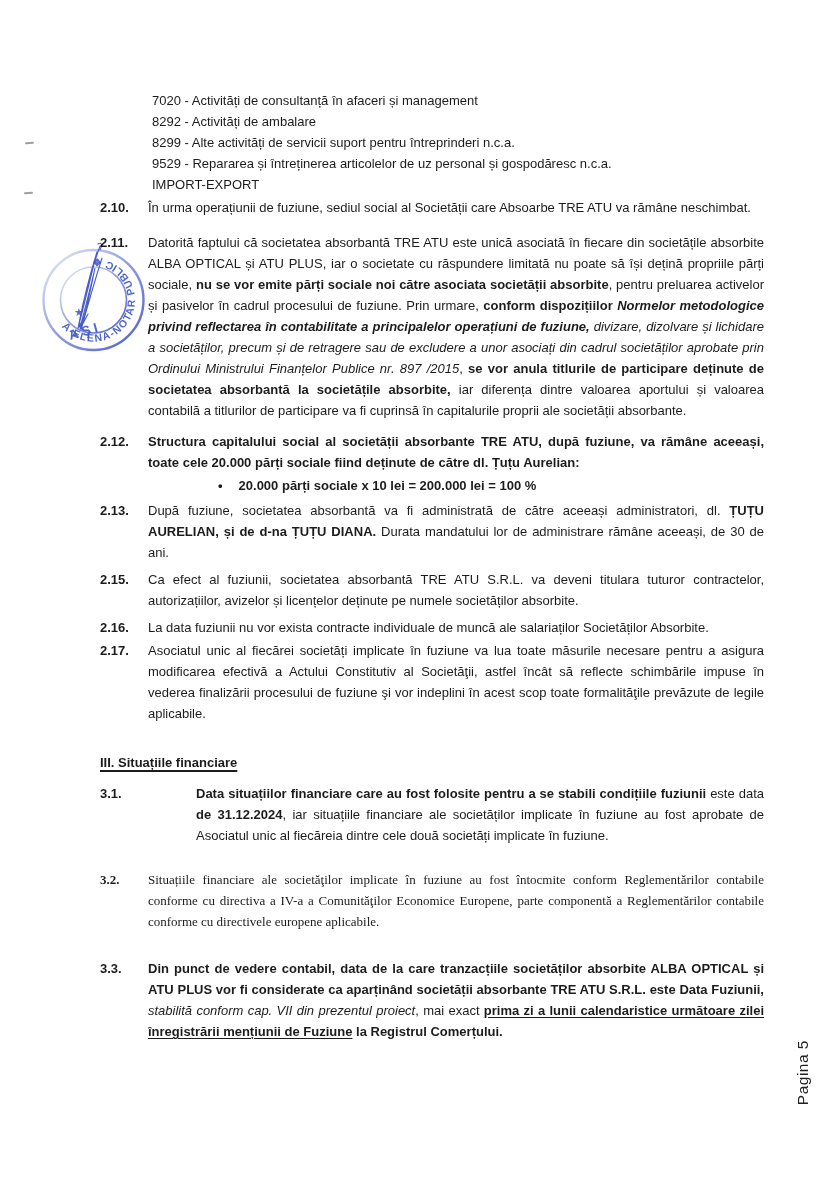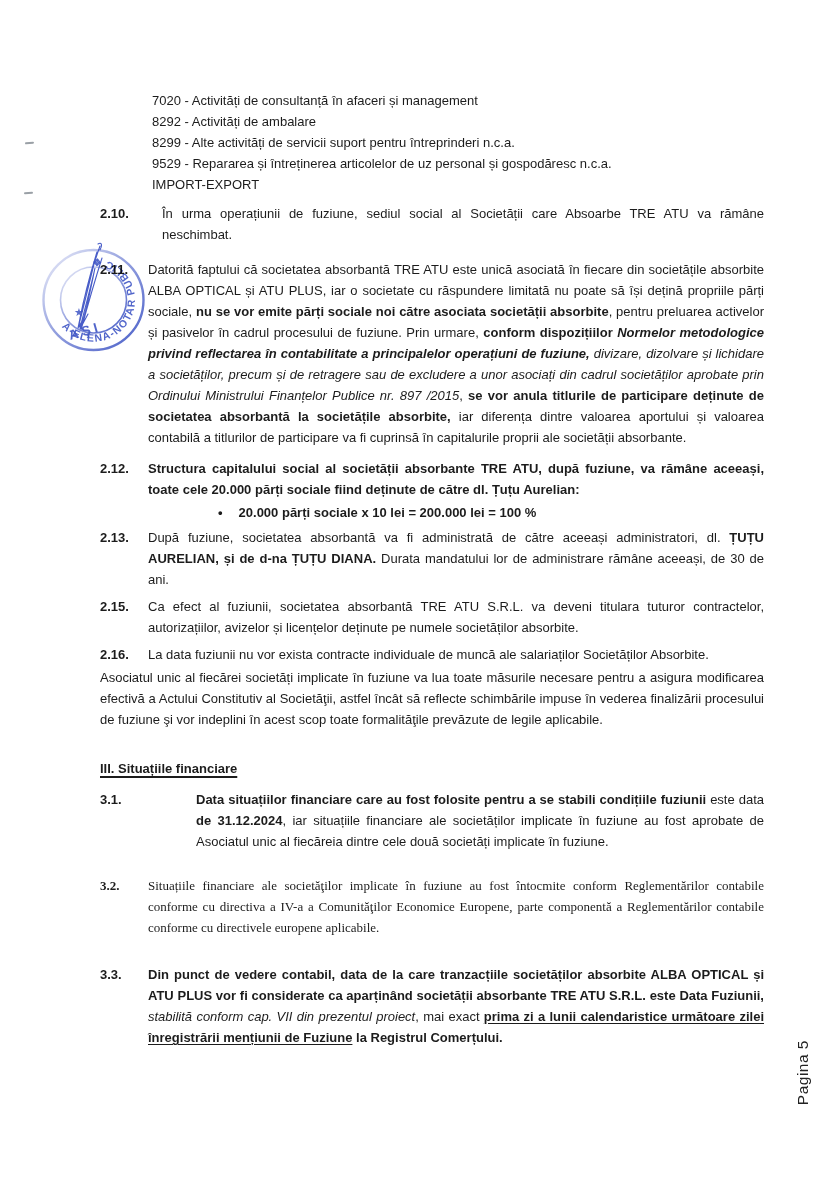--- a/index.html
+++ b/index.html
@@ -63,21 +63,21 @@
 <body>
 
 <div class="sheet">
 
   <div class="content">
       <div class="blk caen"><span>7020 - Activități de consultanță în afaceri și management</span></div>
       <div class="blk caen"><span>8292 - Activități de ambalare</span></div>
       <div class="blk caen"><span>8299 - Alte activități de servicii suport pentru întreprinderi n.c.a.</span></div>
       <div class="blk caen"><span>9529 - Repararea și întreținerea articolelor de uz personal și gospodăresc n.c.a.</span></div>
       <div class="blk caen"><span>IMPORT-EXPORT</span></div>
-      <div class="blk para" style="margin-top: 8px; gap: 14px;">
+      <div class="blk para" style="margin-top: 2px;">
         <span class="num">2.10.</span>
         <span class="body"><span>În urma operațiunii de fuziune, sediul social al Societății care Absoarbe TRE ATU va rămâne neschimbat.</span></span>
       </div>
       <div class="blk para" style="margin-top: 14px;">
         <span class="num">2.11.</span>
         <span class="body"><span>Datorită faptului că societatea absorbantă TRE ATU este unică asociată în fiecare din societățile absorbite ALBA OPTICAL și ATU PLUS, iar o societate cu răspundere limitată nu poate să își dețină propriile părți sociale, </span><span class="b">nu se vor emite părți sociale noi către asociata societății absorbite</span><span>, pentru preluarea activelor și pasivelor în cadrul procesului de fuziune. Prin urmare, </span><span class="b">conform dispozițiilor </span><span class="b i">Normelor metodologice privind reflectarea în contabilitate a principalelor operațiuni de fuziune, </span><span class="i">divizare, dizolvare și lichidare a societăților, precum și de retragere sau de excludere a unor asociați din cadrul societăților aprobate prin Ordinului Ministrului Finanțelor Publice nr. 897 /2015</span><span>, </span><span class="b">se vor anula titlurile de participare deținute de societatea absorbantă la societățile absorbite, </span><span>iar diferența dintre valoarea aportului și valoarea contabilă a titlurilor de participare va fi cuprinsă în capitalurile proprii ale societății absorbante.</span></span>
       </div>
       <div class="blk para" style="margin-top: 10px;">
         <span class="num">2.12.</span>
         <span class="body"><span class="b">Structura capitalului social al societății absorbante TRE ATU, după fuziune, va rămâne aceeași, toate cele 20.000 părți sociale fiind deținute de către dl. Țuțu Aurelian:</span></span>
@@ -92,20 +92,21 @@
       </div>
       <div class="blk para" style="margin-top: 6px;">
         <span class="num">2.15.</span>
         <span class="body"><span>Ca efect al fuziunii, societatea absorbantă TRE ATU S.R.L. va deveni titulara tuturor contractelor, autorizațiilor, avizelor și licențelor deținute pe numele societăților absorbite.</span></span>
       </div>
       <div class="blk para" style="margin-top: 6px;">
         <span class="num">2.16.</span>
         <span class="body"><span>La data fuziunii nu vor exista contracte individuale de muncă ale salariaților Societăților Absorbite.</span></span>
       </div>
       <div class="blk para" style="margin-top: 2px;">
+        <span class="num">2.17.</span>
         <span class="body"><span>Asociatul unic al fiecărei societăți implicate în fuziune va lua toate măsurile necesare pentru a asigura modificarea efectivă a Actului Constitutiv al Societăţii, astfel încât să reflecte schimbările impuse în vederea finalizării procesului de fuziune şi vor indeplini în acest scop toate formalităţile prevăzute de legile aplicabile.</span></span>
       </div>
       <div class="blk heading" style="margin-top: 28px;"><span>III. Situațiile financiare</span></div>
       <div class="blk para" style="margin-top: 10px; gap: 48px;">
         <span class="num">3.1.</span>
         <span class="body"><span class="b">Data situațiilor financiare care au fost folosite pentru a se stabili condițiile fuziunii</span><span> este data </span><span class="b">de 31.12.2024</span><span>, iar situațiile financiare ale societăților implicate în fuziune au fost aprobate de Asociatul unic al fiecăreia dintre cele două societăți implicate în fuziune.</span></span>
       </div>
       <div class="blk para" style="margin-top: 23px; font-family: Liberation Serif, serif;">
         <span class="num">3.2.</span>
         <span class="body"><span>Situațiile financiare ale societăţilor implicate în fuziune au fost întocmite conform Reglementărilor contabile conforme cu directiva a IV-a a Comunităţilor Economice Europene, parte componentă a Reglementărilor contabile conforme cu directivele europene aplicabile.</span></span>

